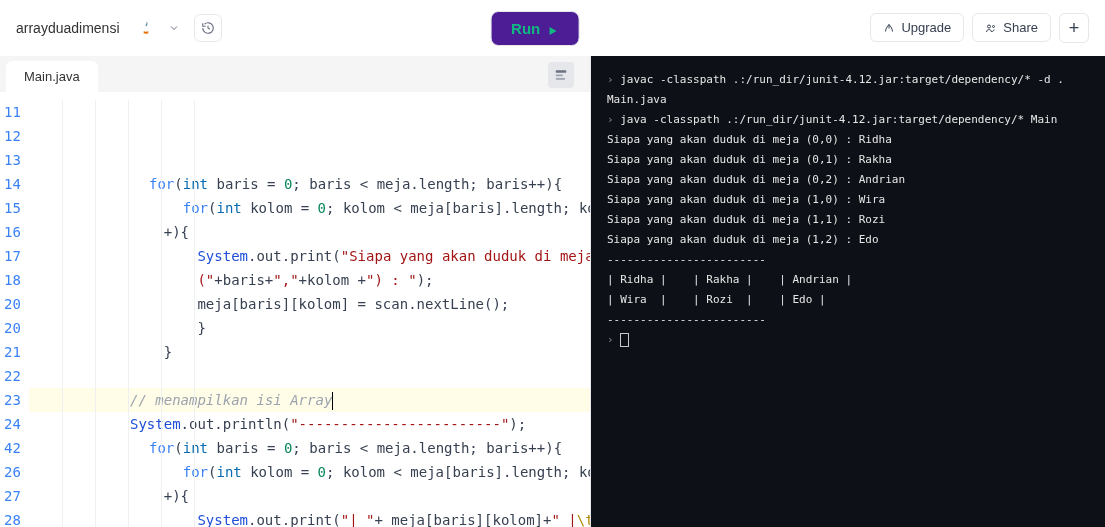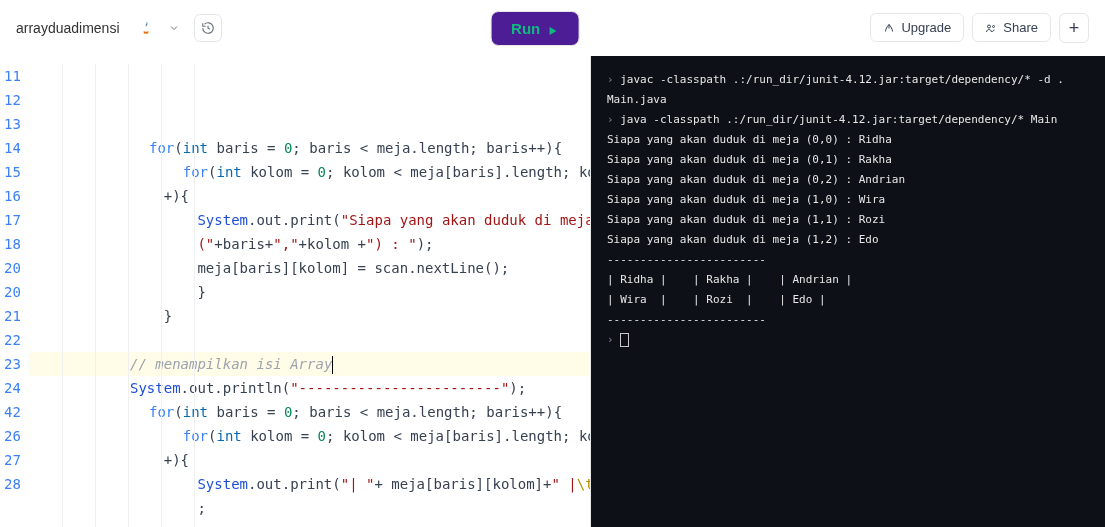--- a/index.html
+++ b/index.html
@@ -152,20 +152,30 @@
           <path fill="none" stroke="currentColor" stroke-width="2" d="M3 20c0-3 3-5 5-5s5 2 5 5M15 20c0-2 2-4 4-4"></path>
         </svg>
       <span>Share</span>
     </button>
     <button class="plus-btn">+</button>
   </div>
 </div>
 
 <div class="main">
   <div class="editor-pane">
+    <div class="tabs">
+      <div class="tab">Main.java</div>
+      <div class="tab-md">
+        <svg width="14" height="14" viewBox="0 0 24 24">
+            <rect x="3" y="4" width="18" height="4" rx="1" fill="#6b7280"></rect>
+            <rect x="3" y="11" width="12" height="3" rx="1" fill="#9ca3af"></rect>
+            <rect x="3" y="17" width="16" height="3" rx="1" fill="#9ca3af"></rect>
+          </svg>
+      </div>
+    </div>
     <div class="code-area">
       <div class="gutter" id="gutter">
           <div>11</div>
           <div>12</div>
           <div>13</div>
           <div>14</div>
           <div>15</div>
           <div>16</div>
           <div>17</div>
           <div>18</div>

